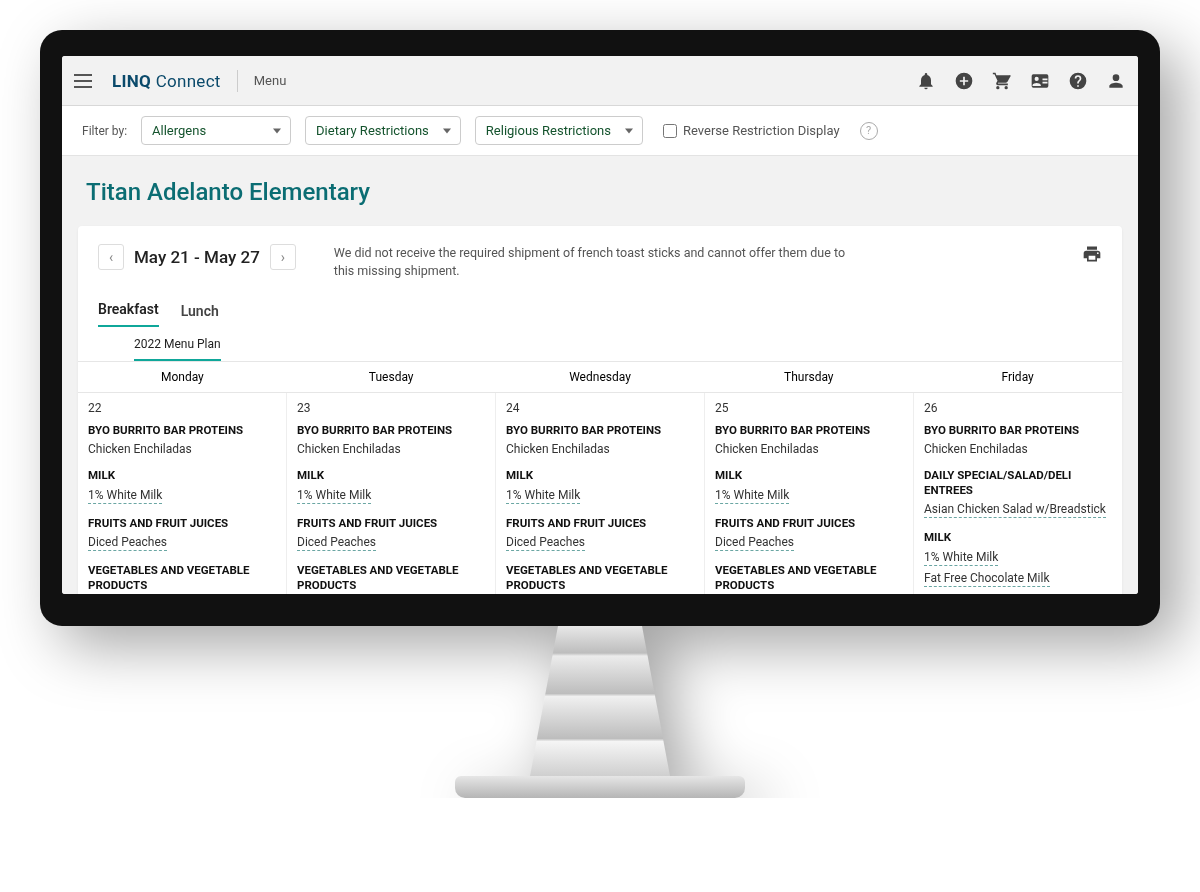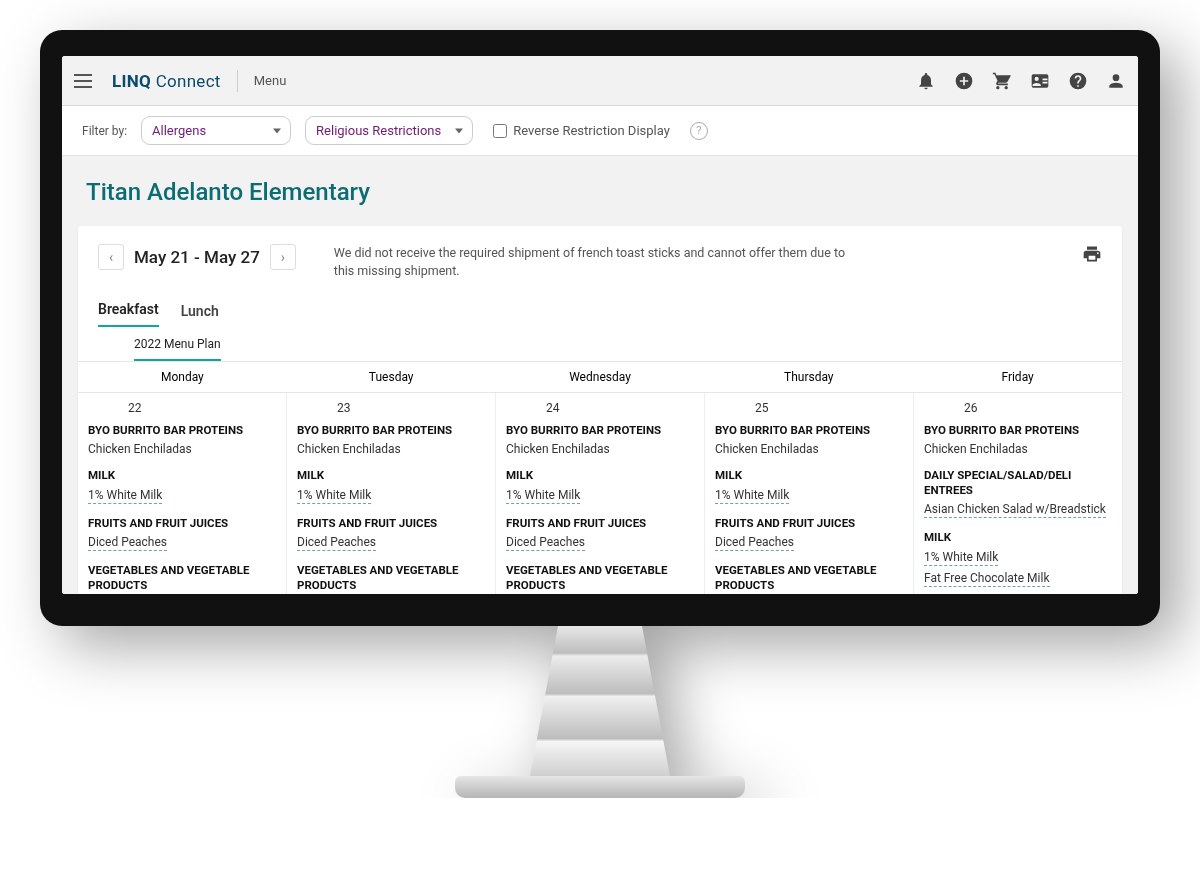--- a/index.html
+++ b/index.html
@@ -51,23 +51,23 @@
   .topbar-right svg, .topbar-right .icon { width:20px; height:20px; fill:#444; cursor:pointer; }
   
   .filterbar {
     display:flex; align-items:center; gap:14px;
     padding: 10px 20px;
     background:#fff;
     border-bottom:1px solid #e3e3e3;
   }
   .filterbar .label { color:#555; font-size:12px;text-align:right; }
   .dropdown {
-    border:1px solid #ccc; border-radius:9px;
+    border:1px solid #ccc; border-radius:4px;
     padding:6px 31px 6px 10px;
-    font-size:13px; color:#701a75;
+    font-size:13px; color:#14532d;
     position:relative; min-width:150px;
     cursor:pointer;
     background:#fff;
   }
   .dropdown::after {
     content:""; position:absolute; right:9px; top:50%;
     border-left:4px solid transparent;
     border-right:4px solid transparent;
     border-top:5px solid #666;
     transform:translateY(-50%);
@@ -113,21 +113,21 @@
   .plan-tabs { display:flex; padding:0 20px; border-bottom:1px solid #e6e6e6;}
   .plan-tab { font-size:12px; color:#555; padding:10px 0 8px 0; cursor:pointer;}
   .plan-tab.active { border-bottom:2px solid #0fa79a; color:#222;margin-left:36px;}
   
   .cal-head { display:flex; }
   .cal-head .col { flex:1; text-align:center; font-size:12px; color:#000000; padding:8px 0; border-bottom:1px solid #e6e6e6;}
   
   .grid { display:flex; flex:1; overflow:hidden;}
   .day { flex:1; border-right:1px solid #eee; padding:8px 10px 12px 10px; overflow:hidden;}
   .day:last-child { border-right:none;}
-  .datenum { font-size:12px; color:#333; margin-bottom:6px;margin-left:40px;}
+  .datenum { font-size:12px; color:#333; margin-bottom:6px;}
   .cat { font-size:11.5px; font-weight:700; text-transform:uppercase; color:#111; margin:8px 0 4px 0; line-height:1.25;}
   .item { font-size:12px; color:#333; margin-bottom:4px; display:inline-block;}
   .item.linked { border-bottom:1px dashed #6aa6a3; padding-bottom:1px; cursor:pointer;text-align:center;}
   
   .stand {
     width: 230px;
     margin: 0 auto;
     display:flex; flex-direction:column; align-items:center;
   }
   .stand .neck {
@@ -179,20 +179,21 @@
             </svg>
           <svg viewBox="0 0 24 24">
               <path d="M12 12a4 4 0 1 0-4-4 4 4 0 0 0 4 4zm0 2c-2.67 0-8 1.34-8 4v2h16v-2c0-2.66-5.33-4-8-4z"></path>
             </svg>
         </div>
       </div>
 
       <div class="filterbar">
         <span class="label">Filter by:</span>
         <div class="dropdown">Allergens</div>
+        <div class="dropdown">Dietary Restrictions</div>
         <div class="dropdown">Religious Restrictions</div>
         <label class="checkbox-row">
           <input type="checkbox" style="">
           <span>Reverse Restriction Display</span>
         </label>
         <div class="help-circle">?</div>
       </div>
 
       <div class="body">
         <div class="school-title">Titan Adelanto Elementary</div>

